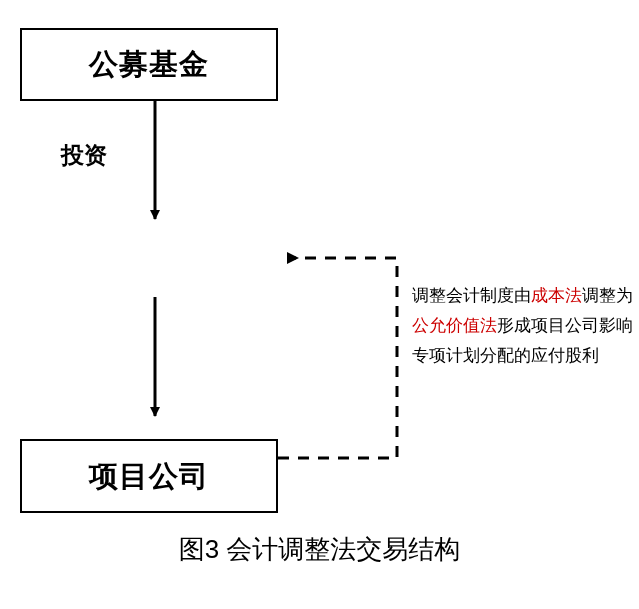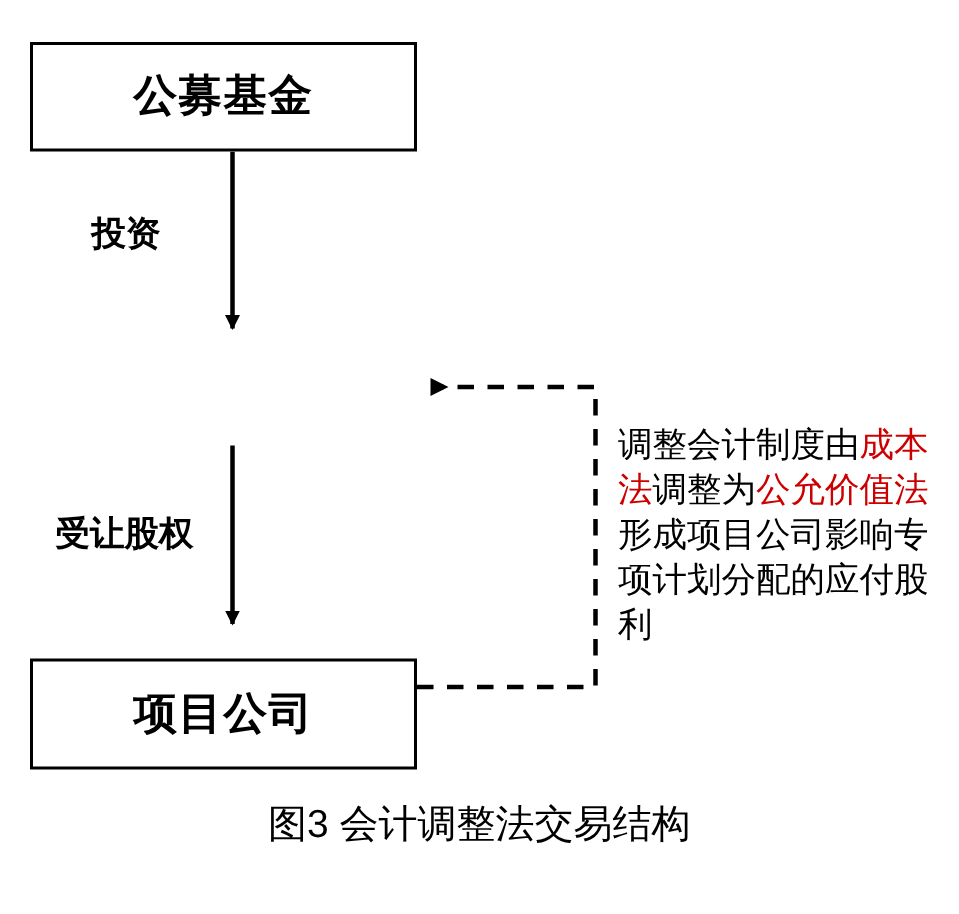--- a/index.html
+++ b/index.html
@@ -59,21 +59,21 @@
   }
   #edge-label-invest   { left: 61px; top: 146px; font-family: Liberation Mono, monospace; }
   #edge-label-transfer { left: 37px; top: 344px; }
 
   
   #annotation-block {
     position: absolute;
     left: 412px;
     top: 281px;
     width: 224px;
-    font-size: 23px;
+    font-size: 17px;
     line-height: 30px;
     color: #000000;
     text-align: left;
     word-break: break-all;
   }
   #annotation-block .hl {
     color: #CC0000;
   }
 
   
@@ -115,19 +115,18 @@
     <span class="node-label">公募基金</span>
   </div>
 
 
   <div class="node-box" id="node-project-co">
     <span class="node-label">项目公司</span>
   </div>
 
   <div class="edge-label" id="edge-label-invest">投资</div>
 
-  <div class="edge-label" id="edge-label-transfer">受让股权</div>
 
   <div id="annotation-block"><span>调整会计制度由</span><span class="hl">成本法</span><span>调整为</span><span class="hl">公允价值法</span><span>形成项目公司影响专项计划分配的应付股利</span></div>
 
   <div id="figure-caption">图3 会计调整法交易结构</div>
 
 </div>
 
 </body></html>

